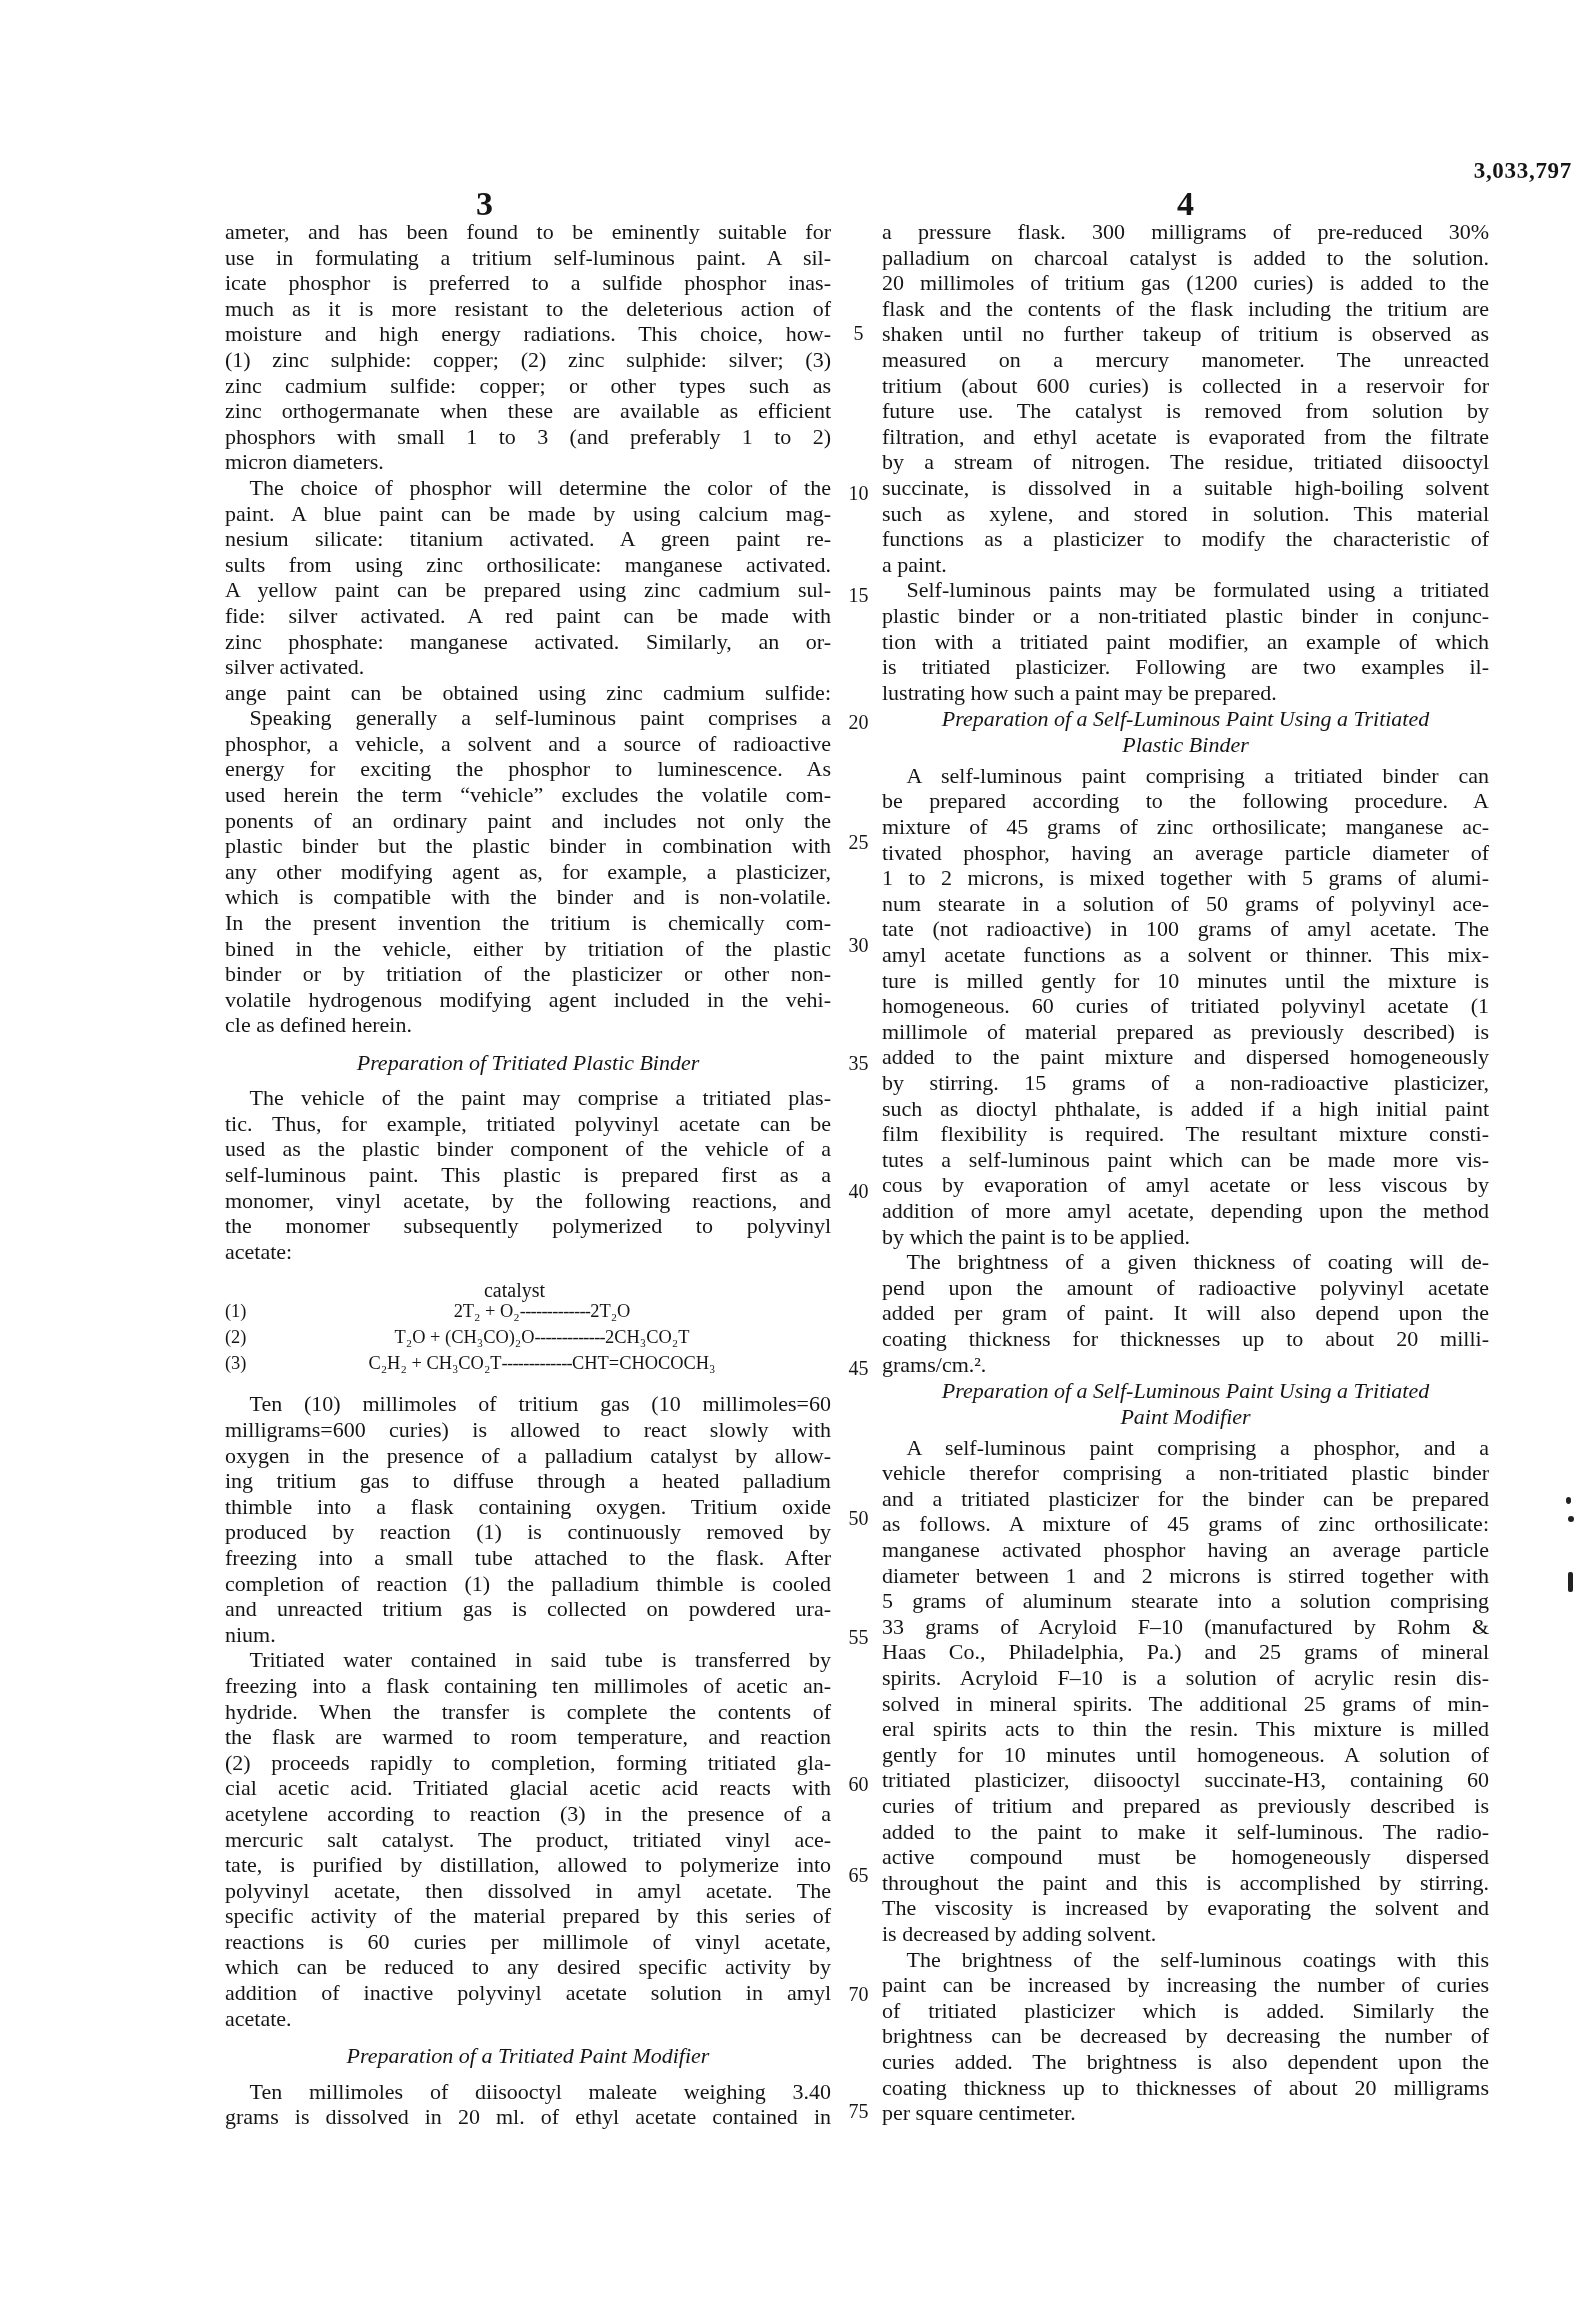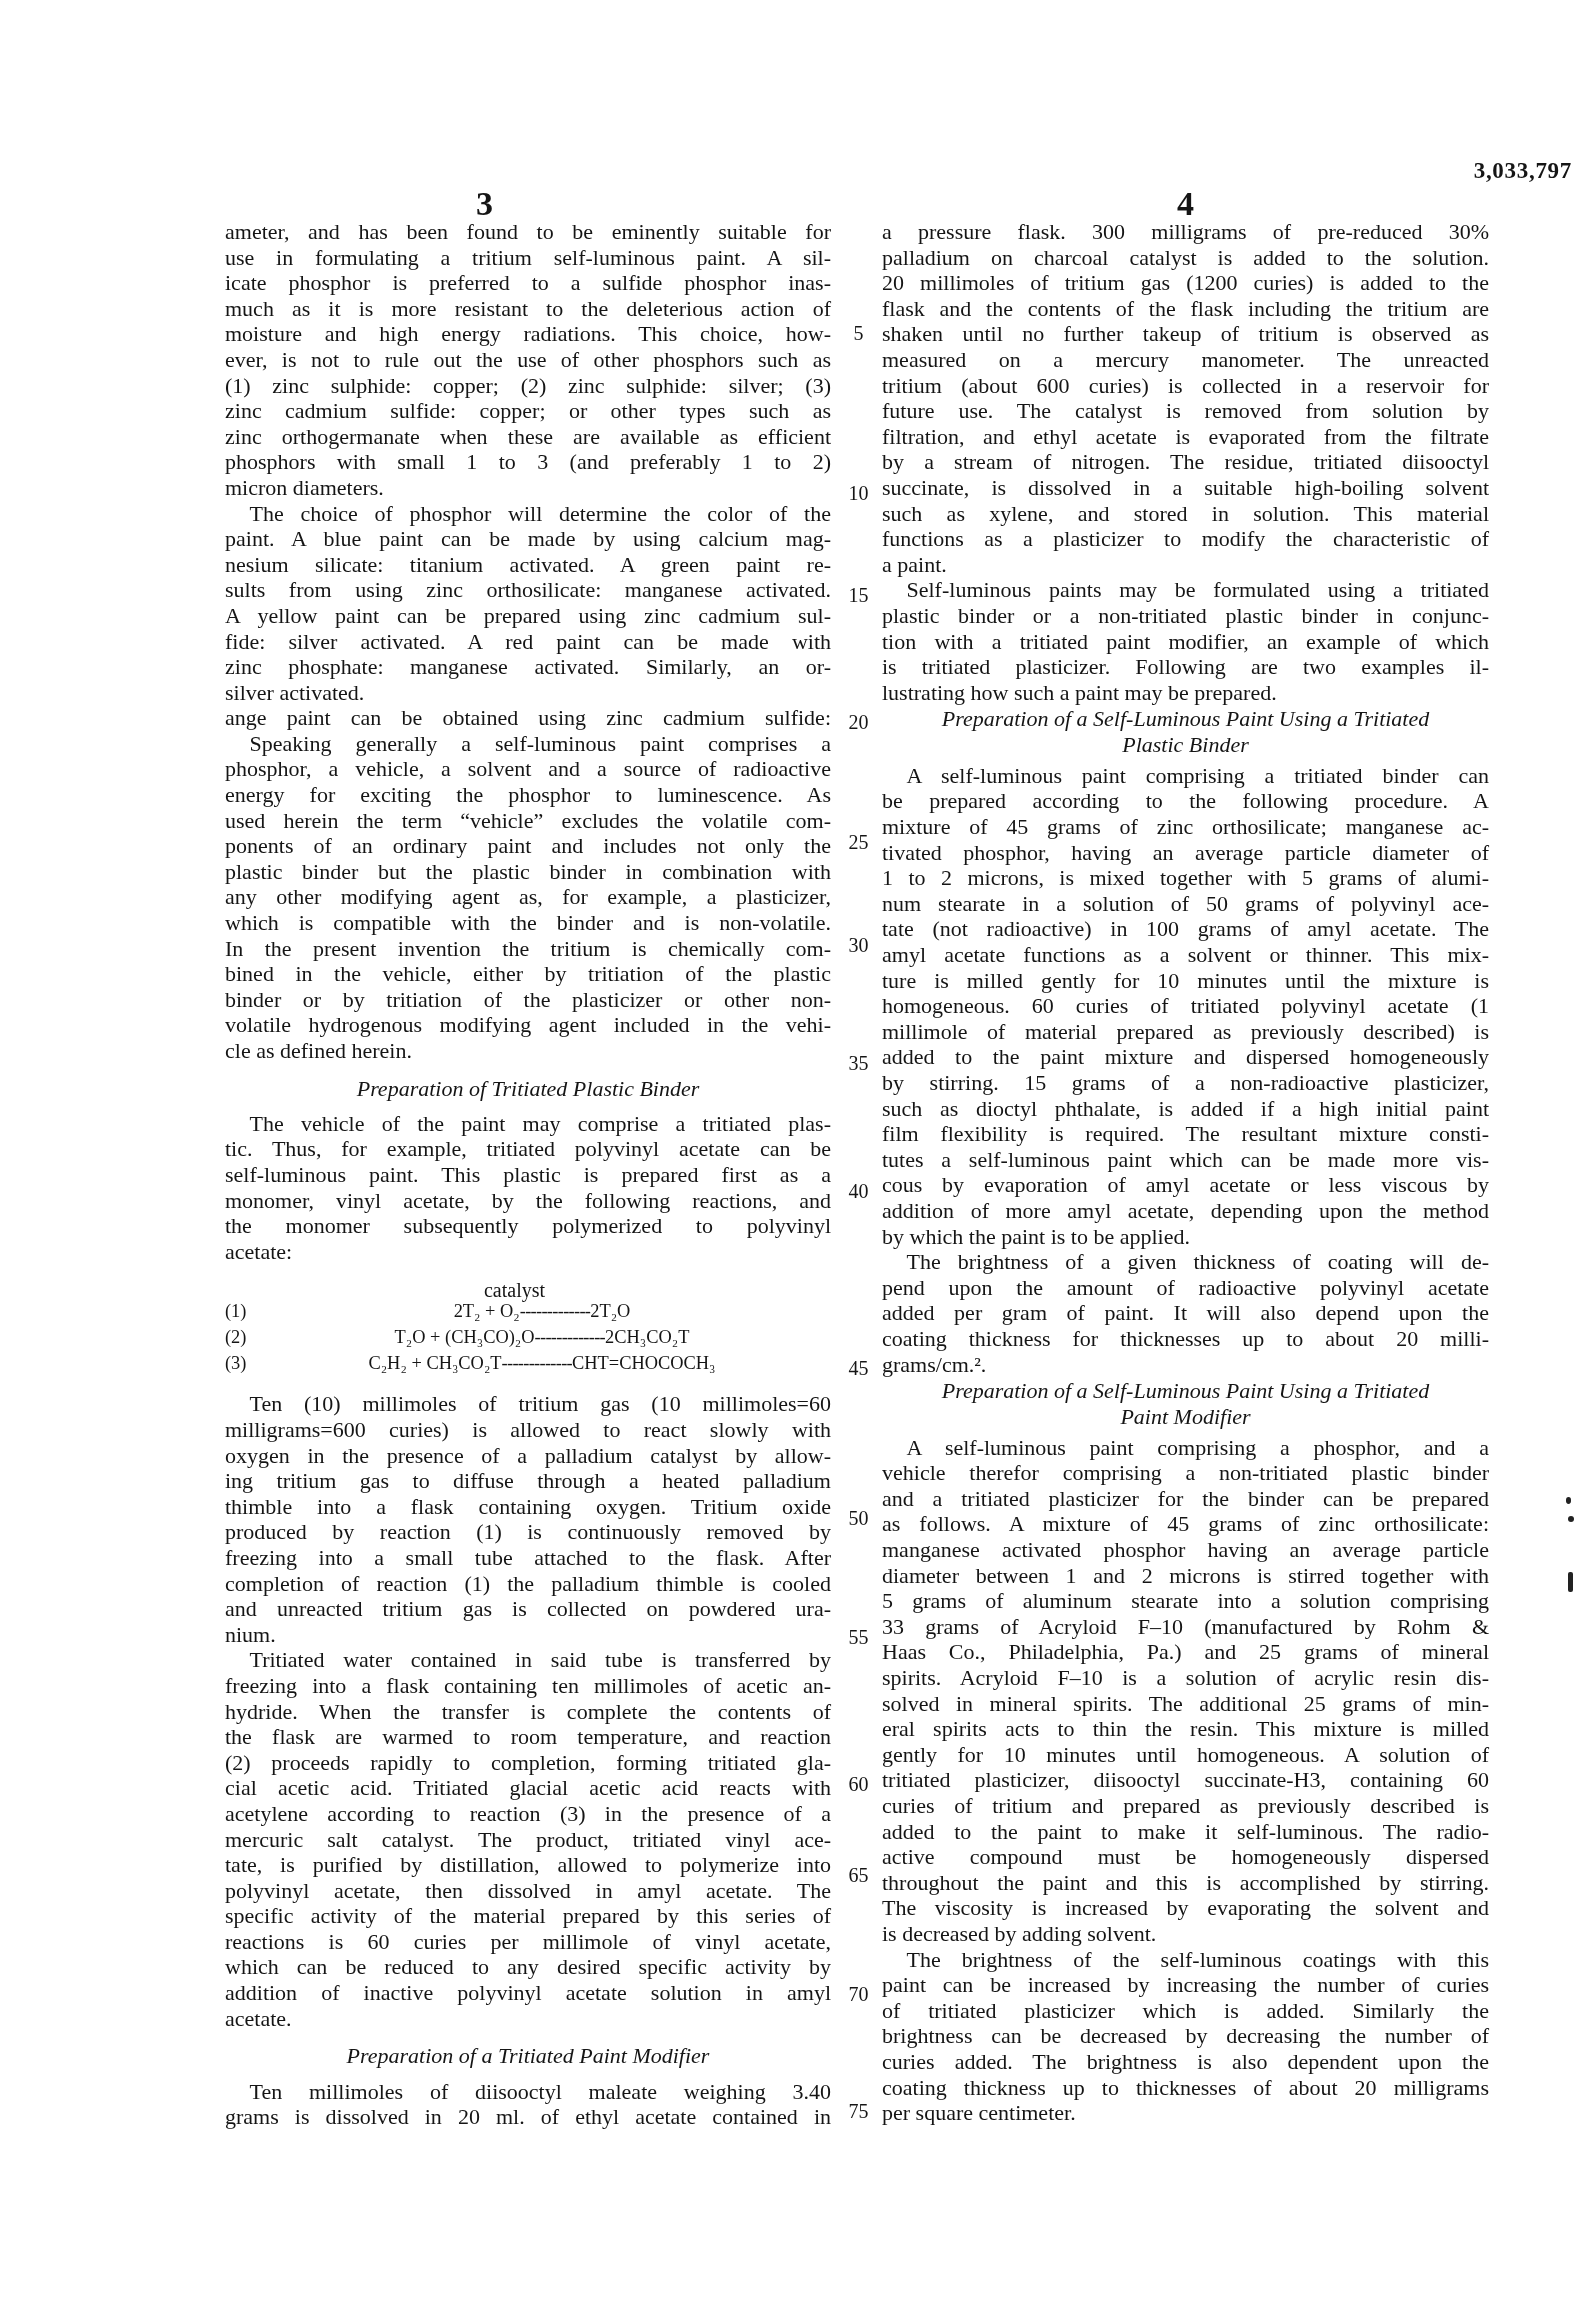--- a/index.html
+++ b/index.html
@@ -53,21 +53,20 @@
 <div class="col-num left">3</div>
 <div class="col-num right">4</div>
 
 <div class="column left">
   <div>
       <span class="line">ameter, and has been found to be eminently suitable for</span>
       <span class="line">use in formulating a tritium self-luminous paint. A sil-</span>
       <span class="line">icate phosphor is preferred to a sulfide phosphor inas-</span>
       <span class="line">much as it is more resistant to the deleterious action of</span>
       <span class="line">moisture and high energy radiations. This choice, how-</span>
-      <span class="line">ever, is not to rule out the use of other phosphors such as</span>
       <span class="line">(1) zinc sulphide: copper; (2) zinc sulphide: silver; (3)</span>
       <span class="line">zinc cadmium sulfide: copper; or other types such as</span>
       <span class="line">zinc orthogermanate when these are available as efficient</span>
       <span class="line">phosphors with small 1 to 3 (and preferably 1 to 2)</span>
       <span class="line last">micron diameters.</span>
     </div>
   <div>
       <span class="line indent">The choice of phosphor will determine the color of the</span>
       <span class="line">paint. A blue paint can be made by using calcium mag-</span>
       <span class="line">nesium silicate: titanium activated. A green paint re-</span>
@@ -90,20 +89,21 @@
       <span class="line">In the present invention the tritium is chemically com-</span>
       <span class="line">bined in the vehicle, either by tritiation of the plastic</span>
       <span class="line">binder or by tritiation of the plasticizer or other non-</span>
       <span class="line">volatile hydrogenous modifying agent included in the vehi-</span>
       <span class="line last">cle as defined herein.</span>
     </div>
   <div class="heading">Preparation of Tritiated Plastic Binder</div>
   <div>
       <span class="line indent">The vehicle of the paint may comprise a tritiated plas-</span>
       <span class="line">tic. Thus, for example, tritiated polyvinyl acetate can be</span>
+      <span class="line">used as the plastic binder component of the vehicle of a</span>
       <span class="line">self-luminous paint. This plastic is prepared first as a</span>
       <span class="line">monomer, vinyl acetate, by the following reactions, and</span>
       <span class="line">the monomer subsequently polymerized to polyvinyl</span>
       <span class="line last">acetate:</span>
     </div>
 
   <div class="equations">
     <div class="eq-over">catalyst</div>
     <div class="eq">
       <span class="eq-num">(1)</span>

